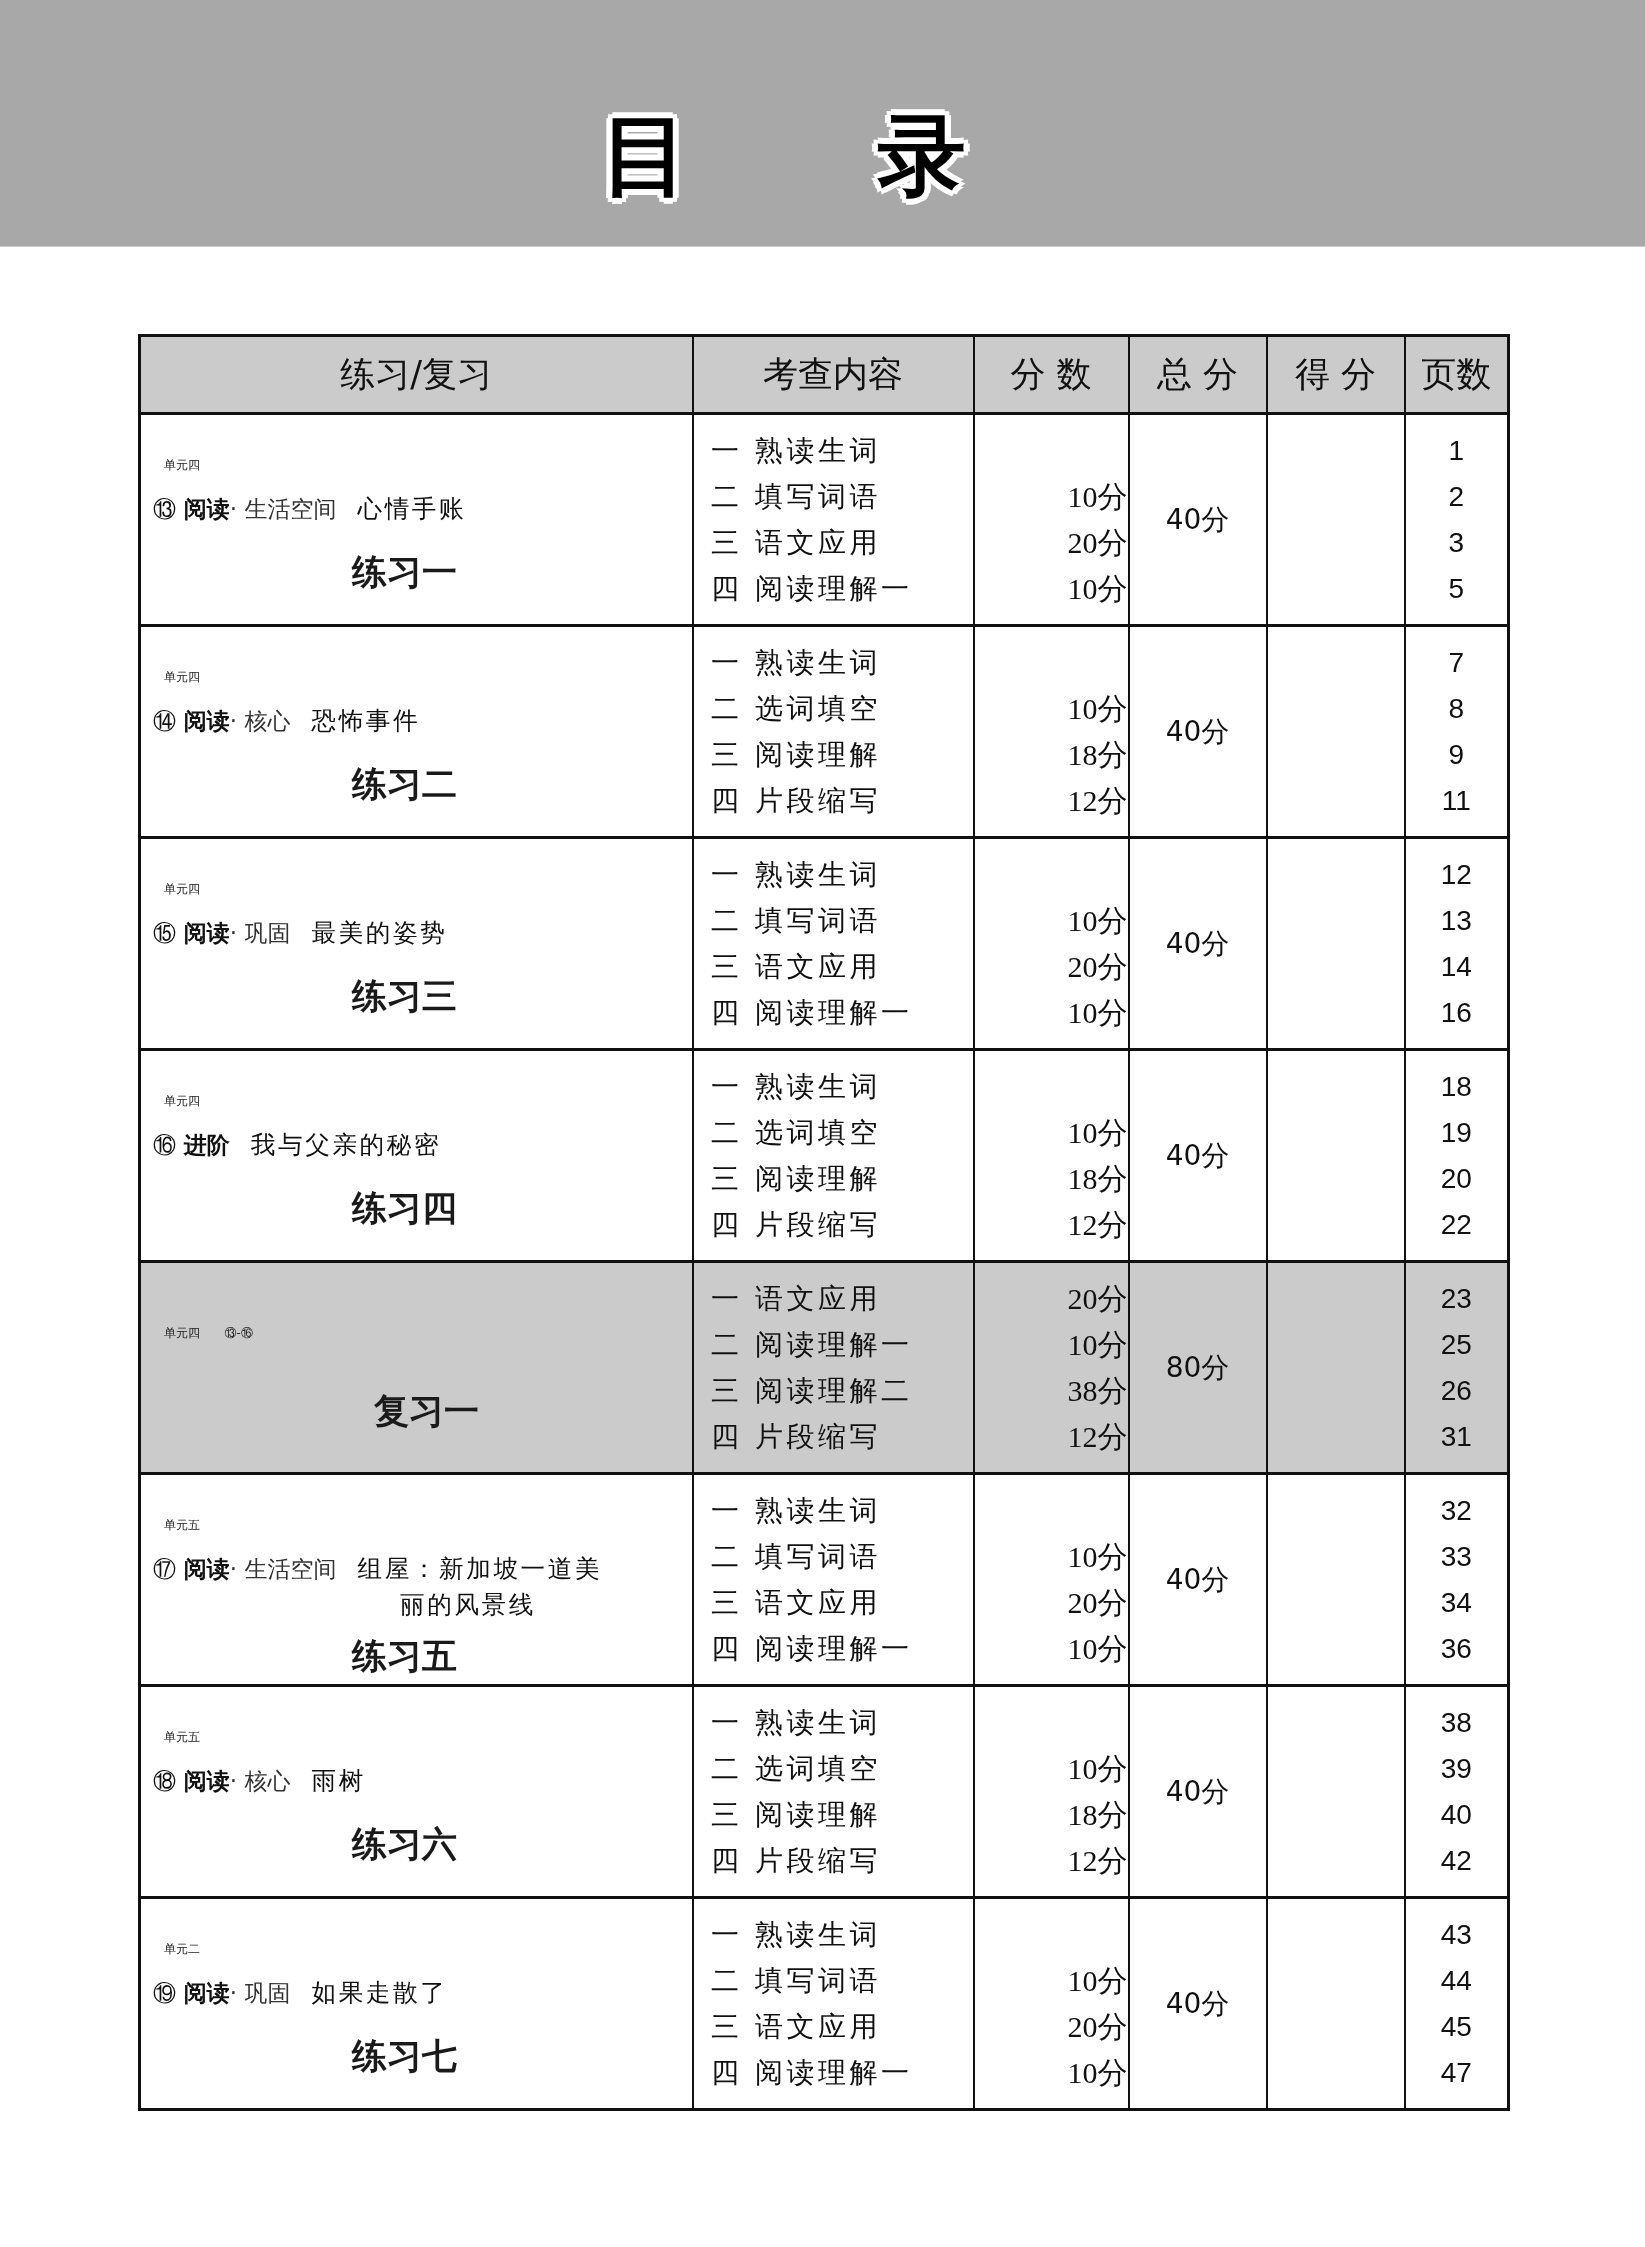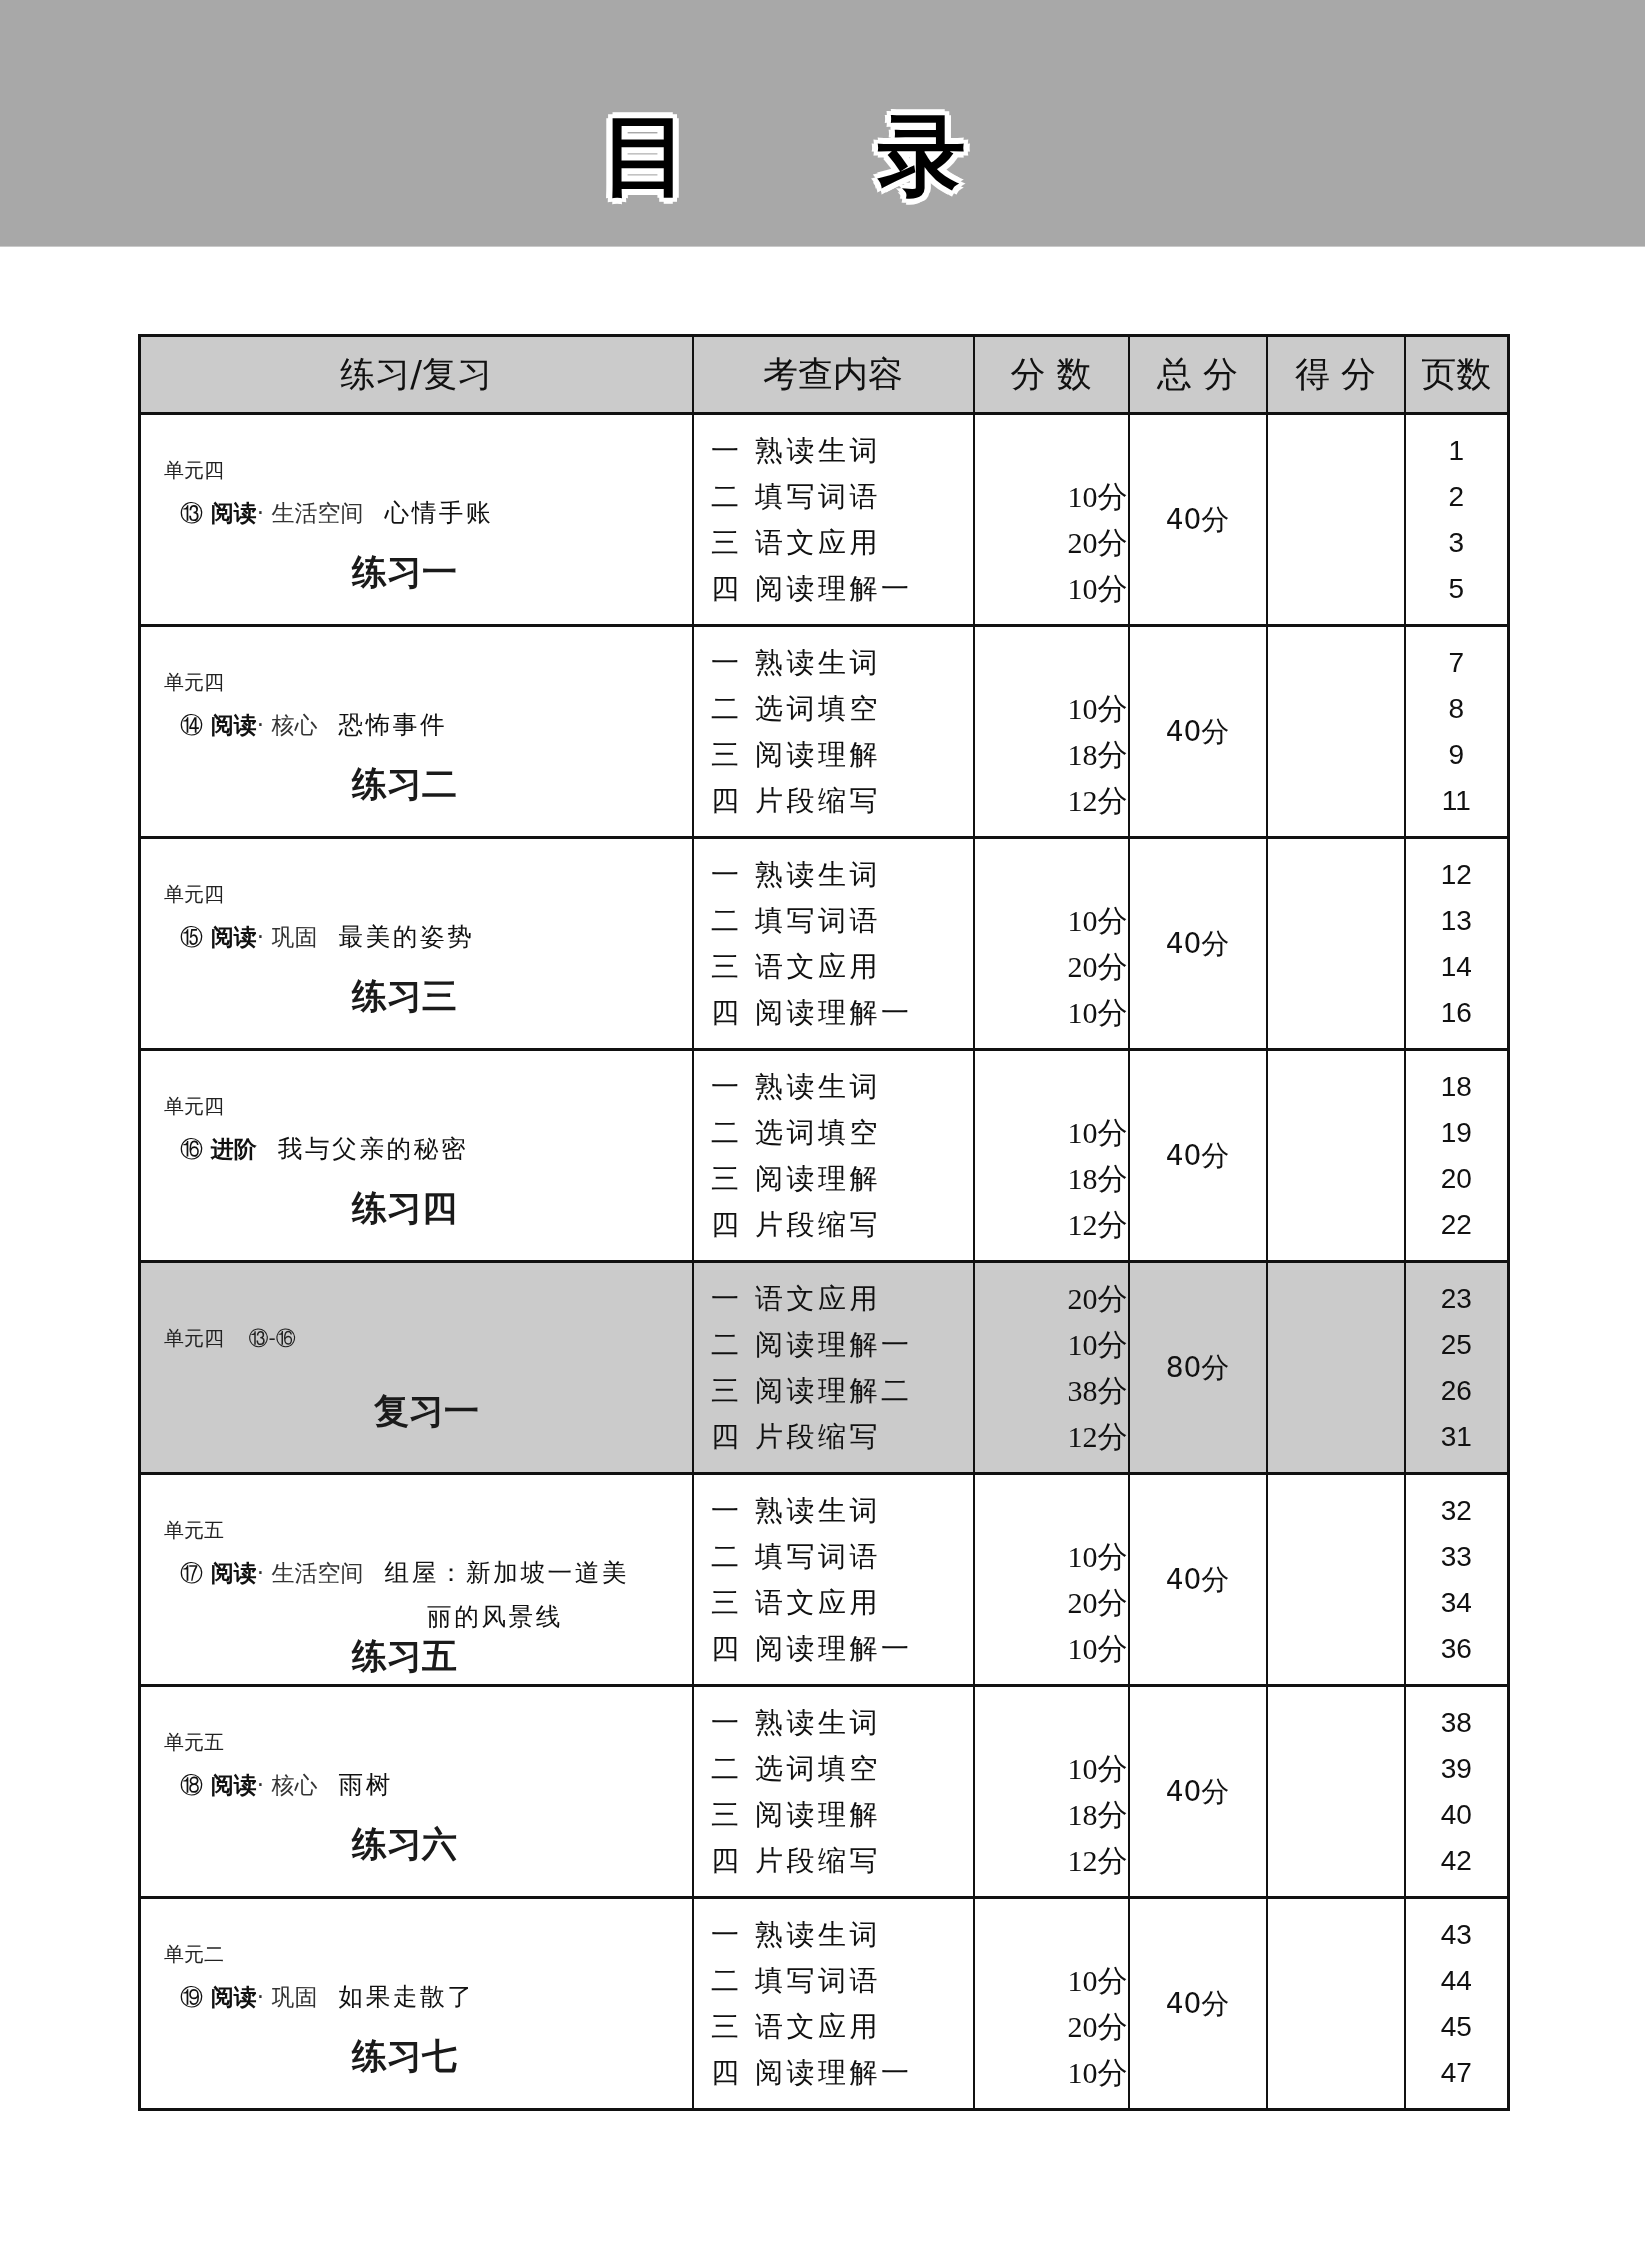--- a/index.html
+++ b/index.html
@@ -40,23 +40,23 @@
     border-bottom: 3.5px solid #111; color: #111;
   }
   table.toc td {
     height: 212px; vertical-align: middle;
     border-left: 2.6px solid #111; border-right: 2.6px solid #111;
     border-bottom: 3.5px solid #111;
   }
   tr.review td { background: #cbcbcb; }
 
   .lesson { padding-left: 23px; position: relative; height: 205px; }
-  .unit { position: absolute; left: 23px; top: 40px; font-size: 20px; color: #222; }
+  .unit { position: absolute; left: 23px; top: 40px; font-size: 12px; color: #222; }
   .unit-range { margin-left: 24.6px; }
-  .lesson-line { position: absolute; left: 39px; top: 74px; font-size: 24.6px; width: 500px; line-height: 44px; }
+  .lesson-line { position: absolute; left: 12px; top: 74px; font-size: 24.6px; width: 500px; line-height: 36px; }
   .lesson-line .num { font-size: 23px; }
   .lesson-line .type { font-weight: bold; font-size: 23px; }
   .lesson-line .level { color: #333; font-size: 23px; font-weight: normal; }
   .lesson-line .title { font-family: "DejaVu Serif", "Liberation Serif", serif; margin-left: 21px; letter-spacing: 2.6px; }
   .lesson-line .title-wrap { display: block; padding-left: 226px; }
   .exercise {
     position: absolute; left: 0; width: 527px; text-align: center;
     top: 132px; font-size: 35px; font-weight: bold; color: #1a1a1a;
   }
   .exercise.lower { top: 156px; }

